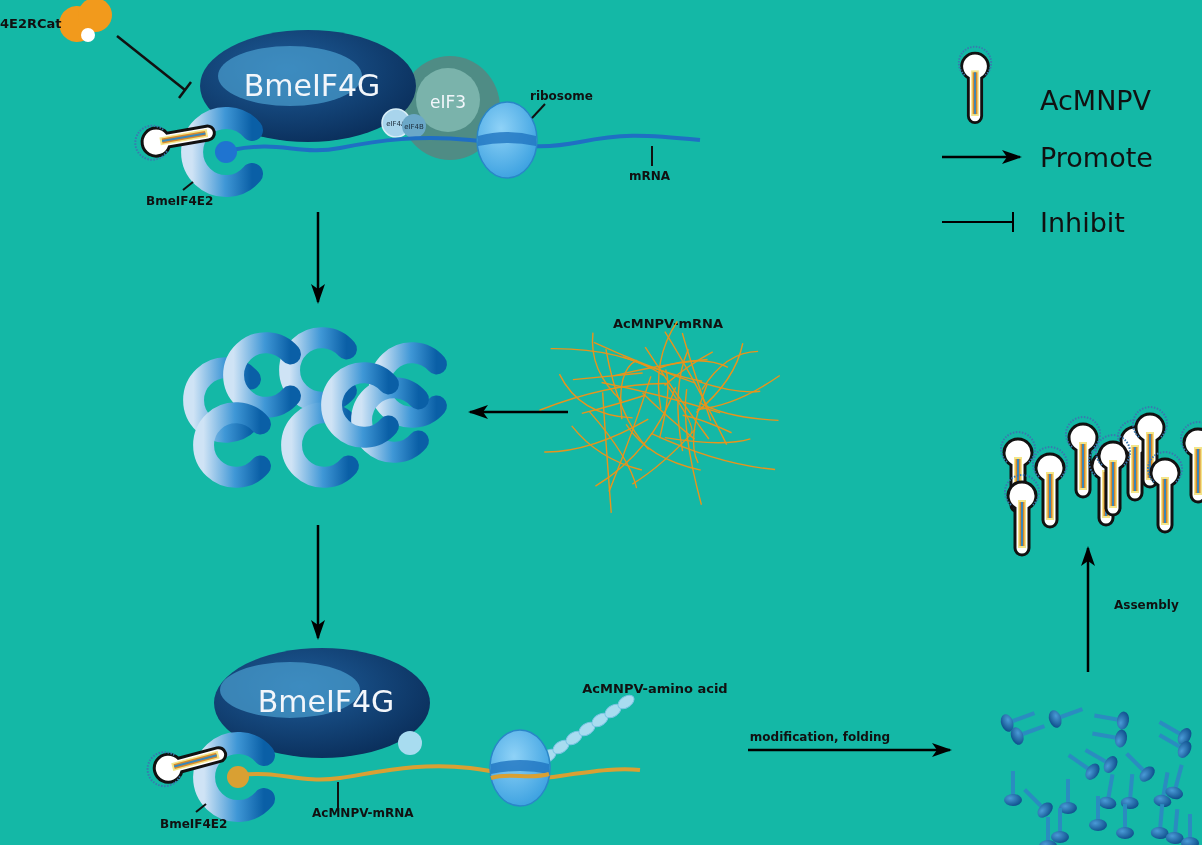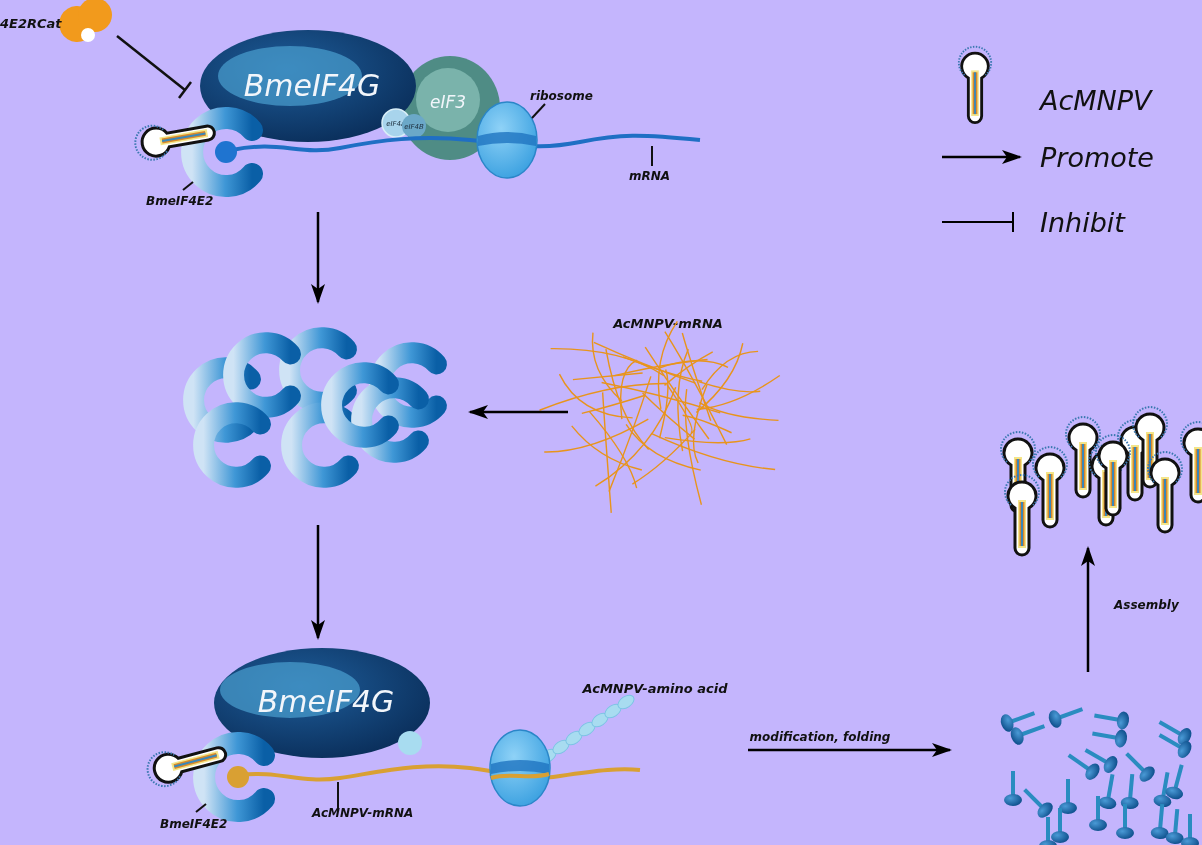--- a/index.html
+++ b/index.html
@@ -1,16 +1,16 @@
 <!DOCTYPE html>
 <html><head>
 <meta charset="utf-8">
 <style>
   html, body { margin:0; padding:0; background:#ffffff; }
-  #stage { position:relative; width:1202px; height:845px; overflow:hidden; background:#c4b5fd;font-style:italic; }
+  #stage { position:relative; width:1202px; height:845px; overflow:hidden; background:#14b8a6; }
   svg { position:absolute; left:0; top:0; }
   .lbl { font-family:"DejaVu Sans", sans-serif; font-weight:bold; fill:#111; }
   .big { font-family:"DejaVu Sans", sans-serif; fill:#f2f6fb; }
   .legend { font-family:"DejaVu Sans", sans-serif; fill:#111; }
   .small { font-family:"DejaVu Sans", sans-serif; fill:#1a2b3a; }
 </style>
 </head>
 <body>
 
 <div id="stage">

